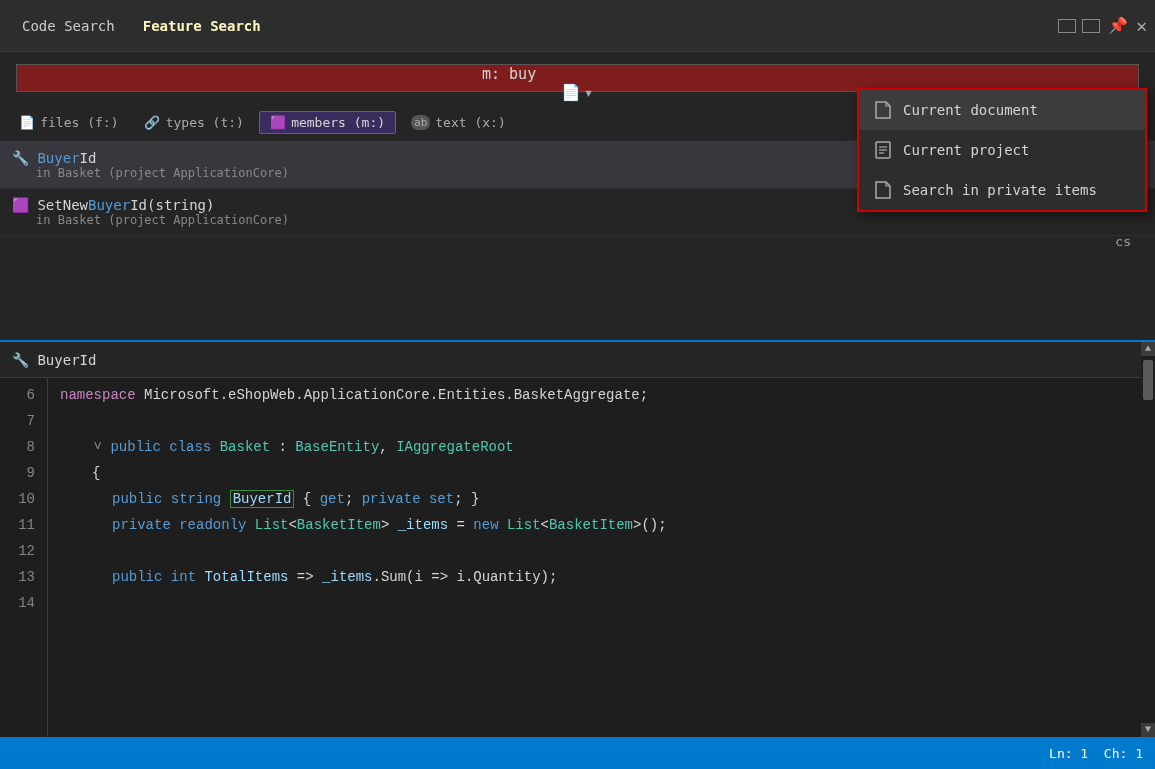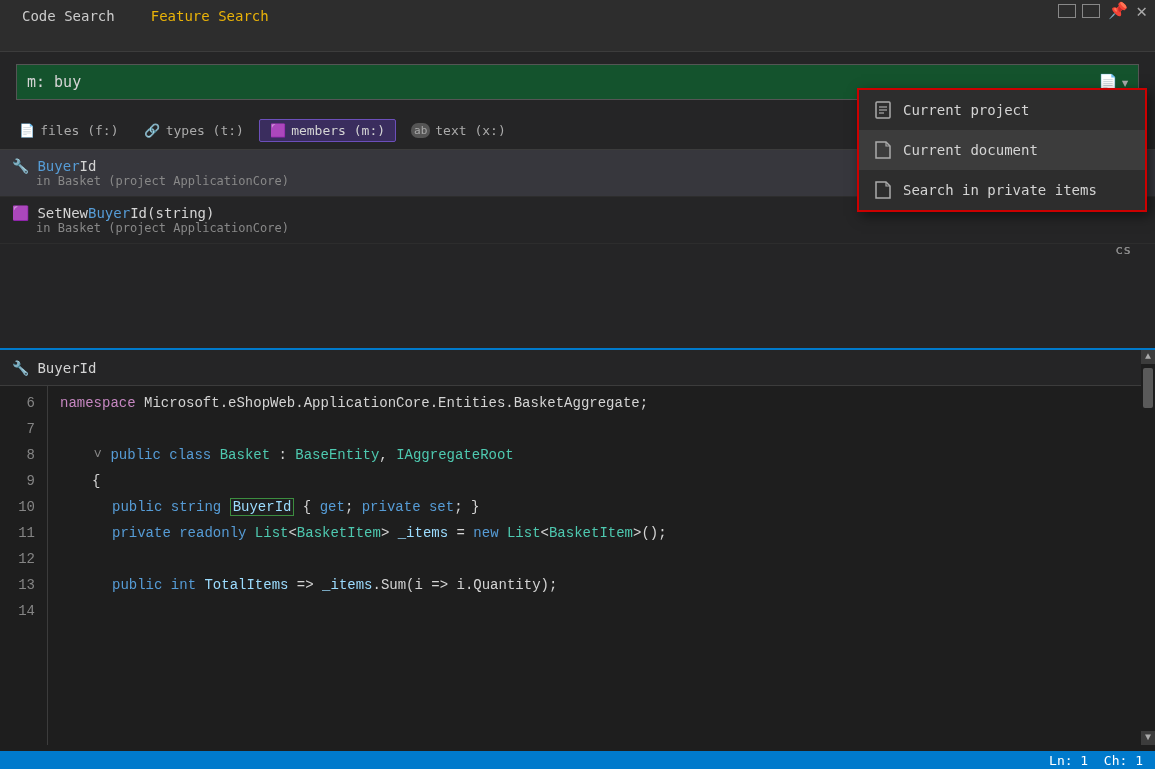--- a/index.html
+++ b/index.html
@@ -9,38 +9,37 @@
       background: #1e1e1e;
       font-family: 'Segoe UI', Consolas, monospace;
       color: #d4d4d4;
       overflow: hidden;
       position: relative;
     }
 
     
     .title-bar {
       display: flex;
-      align-items: flex-start;
+      align-items: center;
       background: #2d2d2d;
       height: 52px;
       padding: 0 8px;
       border-bottom: 1px solid #3c3c3c;
       position: relative;
-      gap: 8px;
     }
     .title-tab {
       padding: 8px 14px;
       font-size: 14px;
       font-weight: 400;
       color: #cccccc;
       cursor: pointer;
     }
     .title-tab.active {
-      color: #eab308;
-      font-weight: 400;
+      color: #fef9c3;
+      font-weight: 700;
     }
     .title-bar-controls {
       position: absolute;
       right: 8px;
       display: flex;
       gap: 6px;
       align-items: center;
     }
     .title-btn {
       width: 18px;
@@ -60,25 +59,26 @@
       color: #aaa;
       font-size: 18px;
       cursor: pointer;
       margin-left: 2px;
     }
 
     
     .search-bar {
       display: flex;
       align-items: center;
-      background: #14532d;
+      background: #7f1d1d;
       margin: 6px 8px;
-      height: 36px;
+      height: 28px;
       border: 1px solid #555;
       position: relative;
+      flex-direction: column;
     }
     .search-input {
       flex: 1;
       background: transparent;
       border: none;
       color: #d4d4d4;
       font-size: 15px;
       padding: 0 10px;
       outline: none;
       font-family: 'Segoe UI', Consolas, monospace;
@@ -298,21 +298,21 @@
       flex: 0 0 40px;
       margin-top: 4px;
     }
 
     
     .status-bar {
       position: absolute;
       bottom: 0;
       left: 0;
       right: 0;
-      height: 18px;
+      height: 32px;
       background: #007acc;
       display: flex;
       align-items: center;
       justify-content: flex-end;
       padding: 0 12px;
       font-size: 13px;
       color: white;
       gap: 20px;
     }
 
@@ -386,39 +386,39 @@
     <div class="result-name">
       <span class="icon-cube">🟪</span>
       <span><span class="normal">SetNew</span><span class="highlight">Buyer</span><span class="normal">Id(string)</span></span>
     </div>
     <div class="result-sub">in Basket (project ApplicationCore)</div>
     <div class="right-text">cs</div>
   </div>
 </div>
 
 <div class="dropdown-menu">
+  <div class="dropdown-item highlighted">
+    <div class="dropdown-icon">
+      <svg width="16" height="18" viewBox="0 0 16 18" fill="none">
+        <path d="M1 1h10l4 4v12H1V1z" stroke="#aaa" stroke-width="1.5" fill="none"></path>
+        <path d="M11 1v4h4" stroke="#aaa" stroke-width="1.2" fill="none"></path>
+      </svg>
+    </div>
+    <span>Current document</span>
+  </div>
   <div class="dropdown-item">
     <div class="dropdown-icon">
       <svg width="16" height="18" viewBox="0 0 16 18" fill="none">
         <rect x="1" y="1" width="14" height="16" rx="1" stroke="#aaa" stroke-width="1.5" fill="none"></rect>
         <line x1="4" y1="6" x2="12" y2="6" stroke="#aaa" stroke-width="1.2"></line>
         <line x1="4" y1="9" x2="12" y2="9" stroke="#aaa" stroke-width="1.2"></line>
         <line x1="4" y1="12" x2="9" y2="12" stroke="#aaa" stroke-width="1.2"></line>
       </svg>
     </div>
     <span>Current project</span>
-  </div>
-  <div class="dropdown-item highlighted">
-    <div class="dropdown-icon">
-      <svg width="16" height="18" viewBox="0 0 16 18" fill="none">
-        <path d="M1 1h10l4 4v12H1V1z" stroke="#aaa" stroke-width="1.5" fill="none"></path>
-        <path d="M11 1v4h4" stroke="#aaa" stroke-width="1.2" fill="none"></path>
-      </svg>
-    </div>
-    <span>Current document</span>
   </div>
   <div class="dropdown-item">
     <div class="dropdown-icon">
       <svg width="16" height="18" viewBox="0 0 16 18" fill="none">
         <path d="M1 1h10l4 4v12H1V1z" stroke="#aaa" stroke-width="1.5" fill="none"></path>
         <path d="M11 1v4h4" stroke="#aaa" stroke-width="1.2" fill="none"></path>
       </svg>
     </div>
     <span>Search in private items</span>
   </div>

